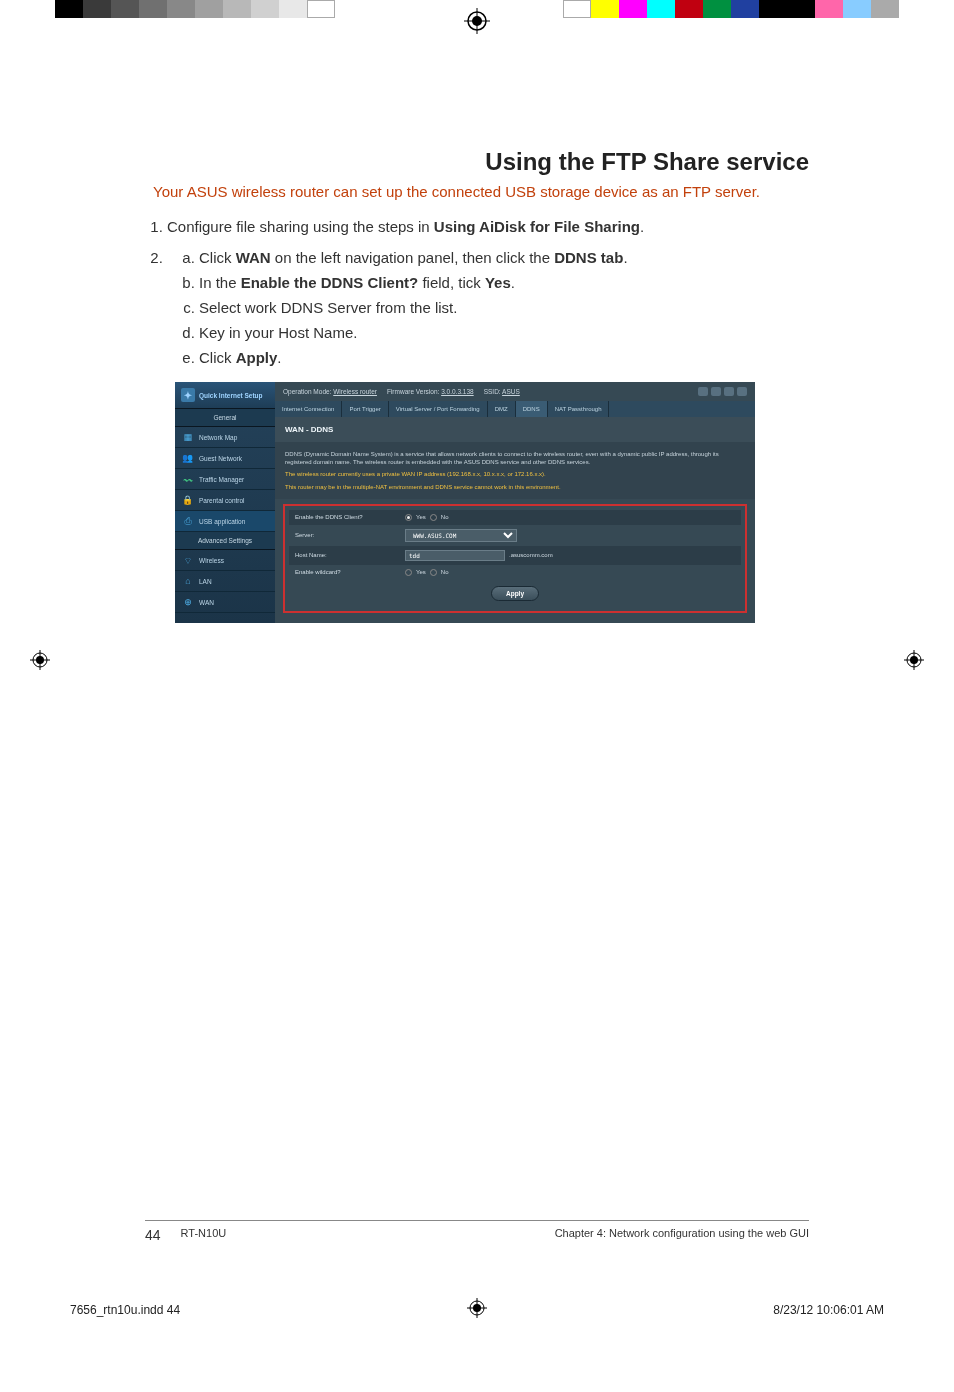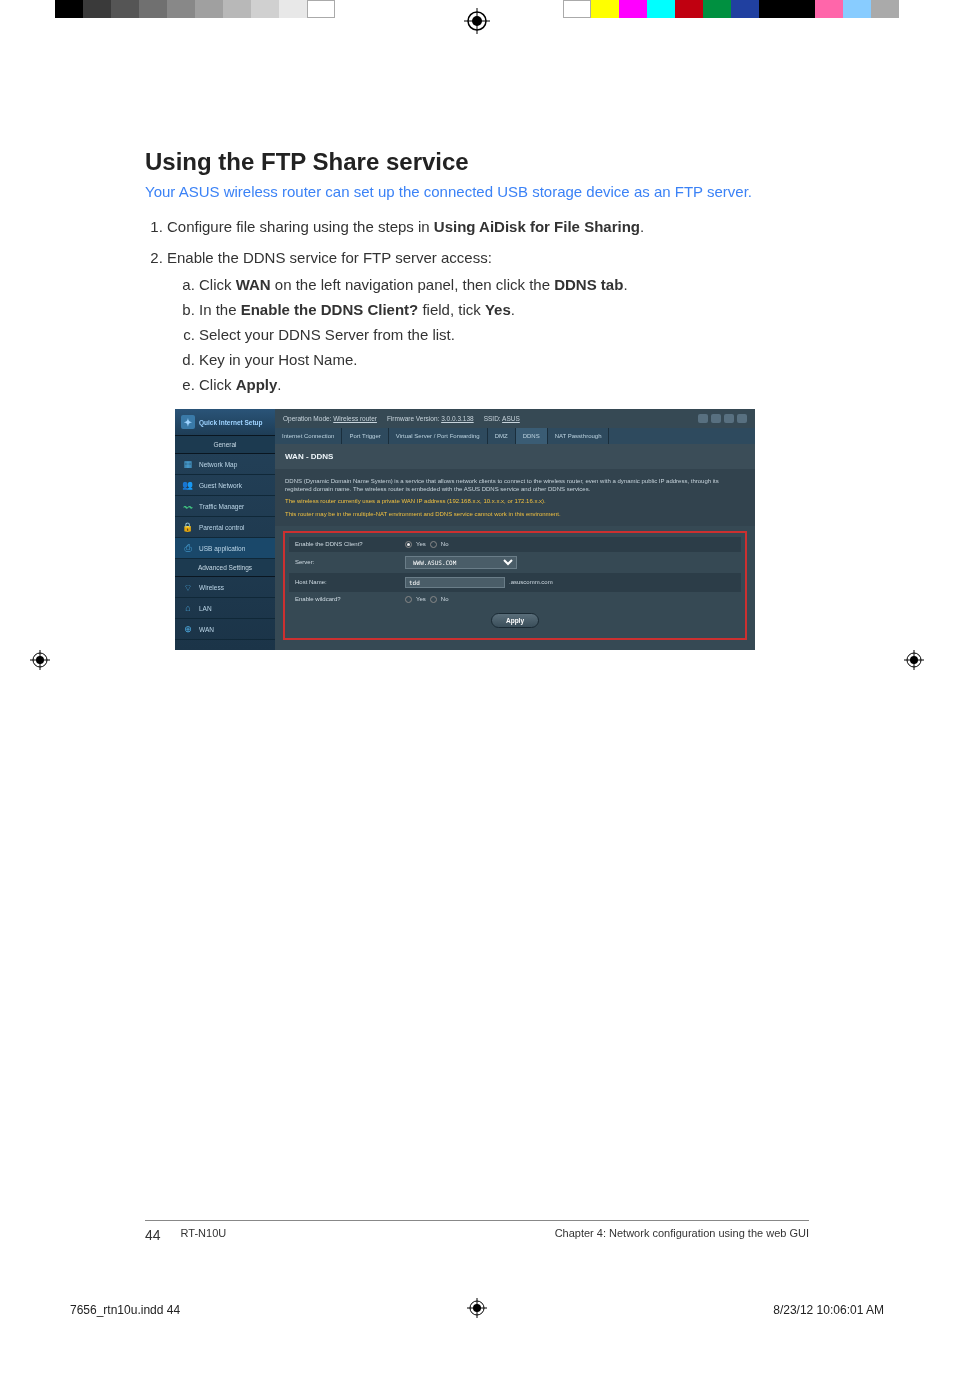--- a/index.html
+++ b/index.html
@@ -7,22 +7,22 @@
 
 
 .colorbar { display: flex; height: 18px; }
 .colorbar .sw { width: 28px; height: 100%; }
 .colorbar .spacer { flex: 1; }
 .reg-container { display: flex; align-items: center; justify-content: space-between; padding: 0 30px; margin-top: -10px; }
 .reg-mark svg { width: 26px; height: 26px; }
 
 .page { padding: 110px 145px 20px 145px; position: relative; min-height: 1250px; }
 
-h1 { font-size: 24px; font-weight: bold; color: #222; margin-bottom: 6px; }
-.intro { font-size: 15px; color: #3b82f6; line-height: 1.35; margin-bottom: 14px; }
+h1 { font-size: 24px; font-weight: bold; color: #222; margin-bottom: 6px; text-align: right; }
+.intro { font-size: 15px; color: #c2410c; line-height: 1.35; margin-bottom: 14px; margin-left: 8px; }
 .subhead { font-size: 15px; font-weight: bold; color: #333; margin-bottom: 10px; }
 ol.steps { list-style: decimal; padding-left: 22px; font-size: 15px; color: #333; }
 ol.steps > li { margin-bottom: 10px; line-height: 1.4; }
 ol.sub { list-style: lower-alpha; padding-left: 32px; margin-top: 6px; }
 ol.sub > li { margin-bottom: 4px; }
 b { font-weight: bold; }
 
 
 .router-ui { margin: 14px 0 0 30px; width: 580px; background: #2a3b47; font-family: Verdana, Arial, sans-serif; font-size: 7px; color: #ccd5db; }
 .router-body { display: flex; }
@@ -109,25 +109,24 @@
 
 <div class="page">
   <h1>Using the FTP Share service</h1>
   <p class="intro">Your ASUS wireless router can set up the connected USB storage device as an FTP server.</p>
 
   <ol class="steps">
     <li>
       <span>Configure file sharing using the steps in </span><b>Using AiDisk for File Sharing</b><span>.</span>
     </li>
     <li>
-      <span>Enable the DDNS service for FTP server access:</span>
       <ol class="sub">
         <li><span>Click </span><b>WAN</b><span> on the left navigation panel, then click the </span><b>DDNS tab</b><span>.</span></li>
         <li><span>In the </span><b>Enable the DDNS Client?</b><span> field, tick </span><b>Yes</b><span>.</span></li>
-        <li>Select your DDNS Server from the list.</li>
+        <li>Select work DDNS Server from the list.</li>
         <li>Key in your Host Name.</li>
         <li><span>Click </span><b>Apply</b><span>.</span></li>
       </ol>
     </li>
   </ol>
 
   <div class="router-ui">
     <div class="router-body">
       <div class="sidebar">
         <div class="qis">

